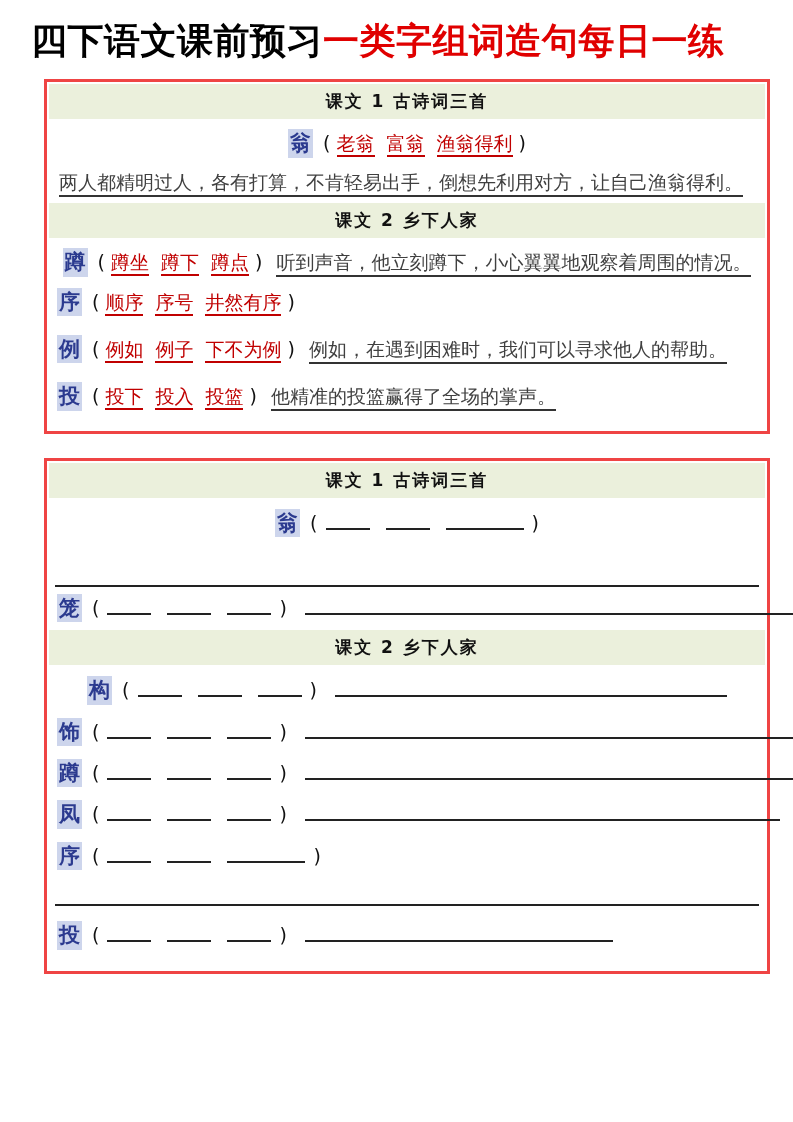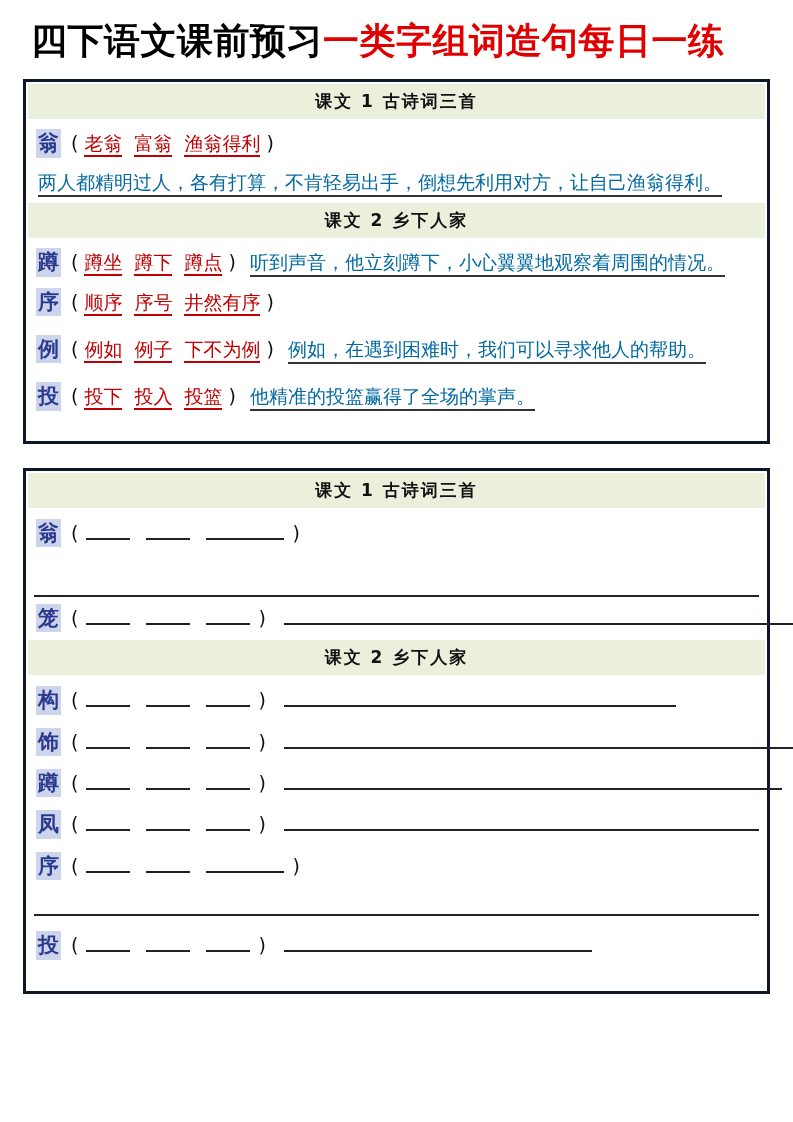--- a/index.html
+++ b/index.html
@@ -15,37 +15,38 @@
   .title {
     margin: 0 0 18px 8px;
     font-size: 36px; font-weight: 900; line-height: 1.15;
     white-space: nowrap; letter-spacing: 0.5px;
   }
   .t-black { color: #000000; }
   .t-red   { color: #e00000; }
 
   
   .box {
-    border: 3px solid #0f172a;
-    padding: 0 0 25px 0;
+    border: 3px solid #ef4444;
+    padding: 0 0 15px 0;
     background: #ffffff;
+    margin-left: 21px;
   }
   .box.answers { margin-bottom: 24px; }
 
   .band {
     background: #ebf0dc;
     text-align: center;
     font-weight: bold;
     font-size: 17px;
     color: #111;
     padding: 6px 0;
     letter-spacing: 2px;
     margin: 2px 2px 4px 2px;
   }
-  .band + .row { margin-top: 2px; }
+  .band + .row { margin-top: 2px; text-align: center; }
 
   
   .row {
     padding: 6px 10px 5px 10px;
     font-size: 19px;
     line-height: 1.35;
     white-space: nowrap;
   }
   .char {
     display: inline-block;
@@ -58,21 +59,21 @@
   }
   .pn { color: #111; font-size: 19px; }
   .word {
     color: #c00000;
     border-bottom: 2px solid #c00000;
     padding-bottom: 1px;
     margin: 0 6px;
   }
   .word:first-of-type { margin-left: 2px; }
   .sentence {
-    color: #0369a1;
+    color: #404040;
     border-bottom: 2px solid #333333;
     padding-bottom: 2px;
   }
   .row .sentence.inline { margin-left: 8px; }
   .sent-own { padding: 7px 10px 6px 12px; }
 
   .gap-top { margin-top: 8px; }
 
   
   .blank {

